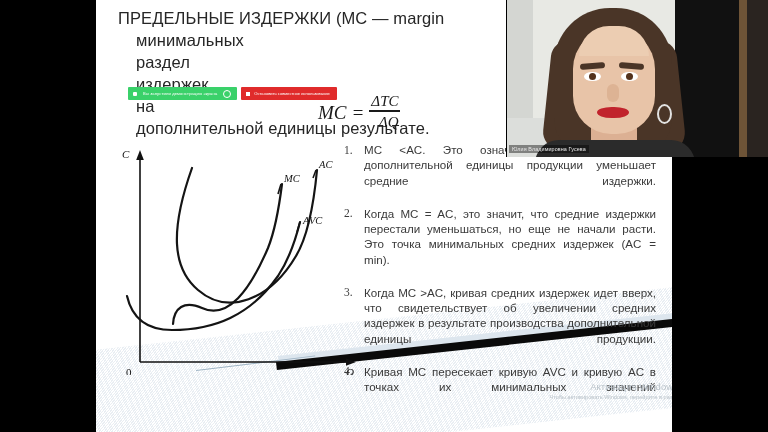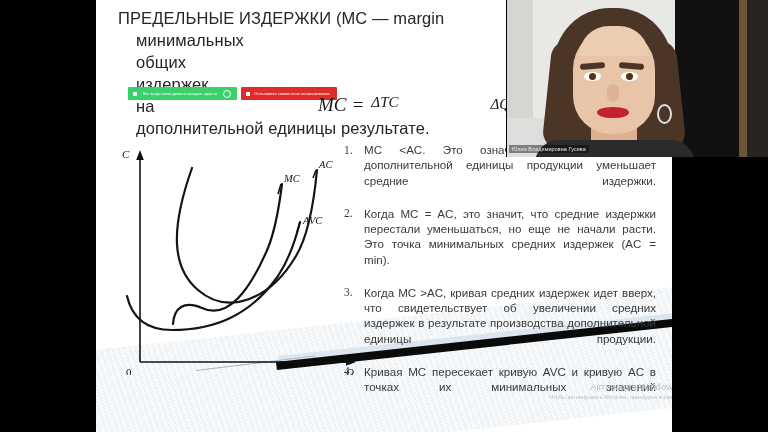--- a/index.html
+++ b/index.html
@@ -67,21 +67,21 @@
     font-size:4.1px;white-space:nowrap;border-radius:1px;
   }
   #chip-red .sq{width:4px;height:4px;background:#ffffff;}
 
   
   #formula{
     position:absolute;left:222px;top:94px;
     font-family:"Liberation Serif", serif;font-style:italic;
     font-size:19px;color:#1a1a1a;display:flex;align-items:center;gap:5px;
   }
-  #formula .frac{display:inline-flex;flex-direction:row;align-items:flex-start;line-height:1.02;gap:44px;}
+  #formula .frac{display:inline-flex;flex-direction:column;align-items:flex-end;line-height:1.02;}
   #formula .num{font-size:15px;padding:0 2px;}
   #formula .bar{width:100%;height:1.4px;background:#1a1a1a;margin:1px 0;}
   #formula .den{font-size:15px;padding:2px 2px;}
 
   
   #graph{position:absolute;left:14px;top:140px;width:250px;height:235px;}
   #graph svg{display:block;}
 
   
   #points{
@@ -163,21 +163,21 @@
     <div class="deco-band" id="deco-hatch"></div>
     <div class="deco-band" id="deco-pale"></div>
     <div class="deco-band" id="deco-dark"></div>
     <div class="deco-band" id="deco-thin"></div>
 
     <div id="title">
       <span class="ln1">ПРЕДЕЛЬНЫЕ ИЗДЕРЖКИ  (MC — margin</span>
       <span class="ln2">
         <span class="justify-row">
           <span>минимальных</span>
-          <span>общих</span>
+          <span>раздел</span>
           <span>издержек</span>
           <span>на</span>
         </span>
       </span>
       <span class="ln3">дополнительной единицы результате.</span>
     </div>
 
     <div id="share-bar">
       <div id="chip-green">
         <span class="sq"></span>

